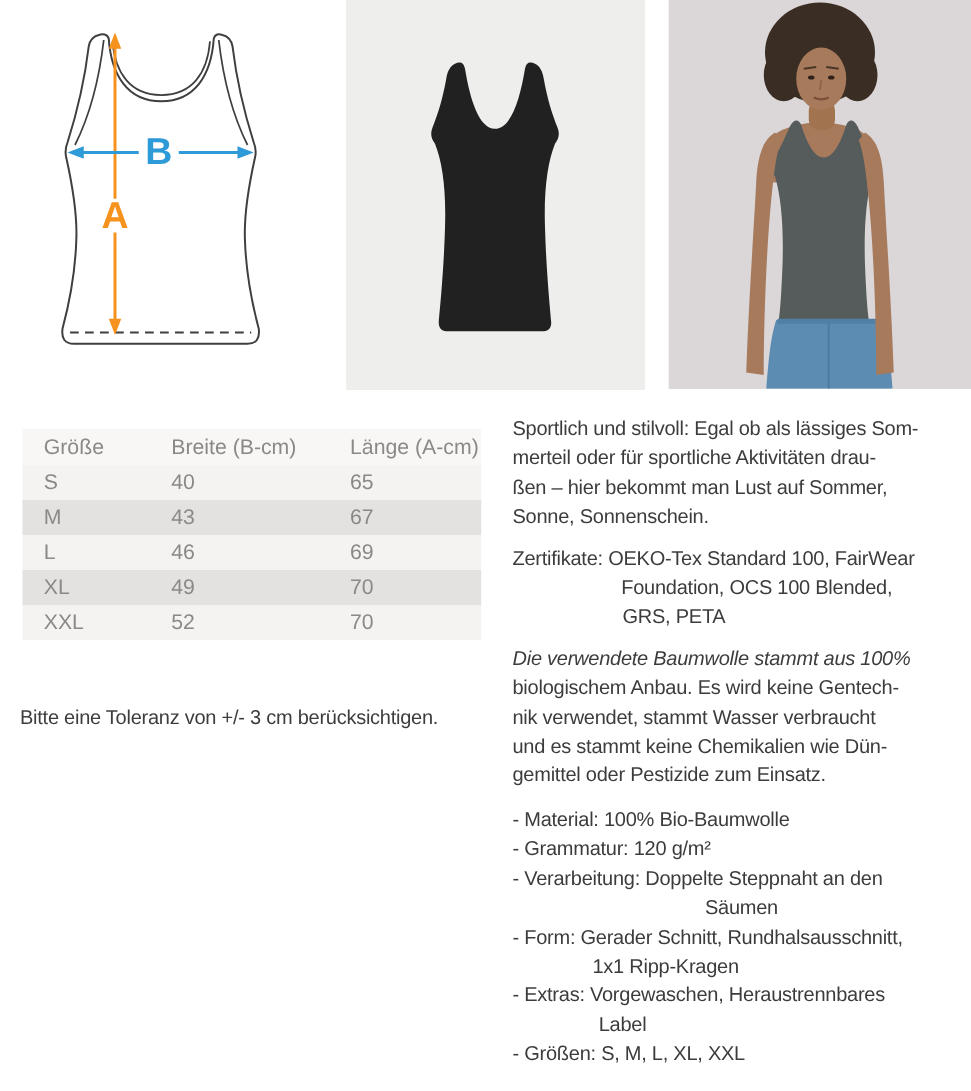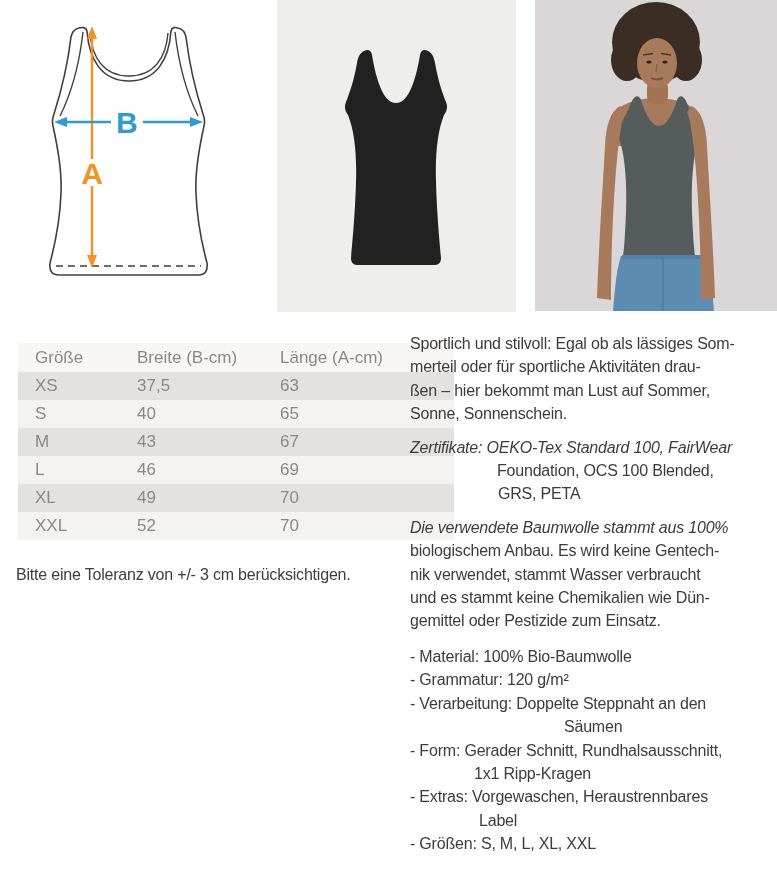--- a/index.html
+++ b/index.html
@@ -6,21 +6,21 @@
   body{
     width:777px;height:873px;position:relative;background:#ffffff;
     font-family:"Liberation Sans",sans-serif;overflow:hidden;
   }
   .panel{position:absolute;top:0}
   #diagram-panel{left:0;width:260px;height:310px;background:#ffffff}
   #flat-panel{left:277px;width:239px;height:312px;background:#eeeeec}
   #model-panel{left:535px;width:242px;height:311px;background:#dbd7d9}
   .panel svg{display:block;width:100%;height:100%}
 
-  .size-table{position:absolute;left:18px;top:343px;width:436px;color:#8b8987;font-size:17px}
+  .size-table{position:absolute;left:18px;top:343px;width:367px;color:#8b8987;font-size:17px}
   .trow{display:grid;grid-template-columns:102px 143px 122px;align-items:center;height:28px}
   .trow > div{padding-left:17px;white-space:nowrap}
   .thead{height:29px;background:#f8f7f5}
   .row-dark{background:#e4e2e0}
   .row-light{background:#f4f3f1}
 
   .tolerance{position:absolute;left:16px;top:566px;font-size:16px;letter-spacing:-0.2px;
              color:#3d3d3d;white-space:nowrap}
 
   .description{position:absolute;left:410px;top:332px;width:367px;
@@ -116,25 +116,20 @@
   </svg>
 </div>
 
 <div class="size-table">
   <div class="trow thead">
     <div>Größe</div>
     <div>Breite (B-cm)</div>
     <div>Länge (A-cm)</div>
   </div>
   <div id="table-body">
-      <div class="trow row-dark">
-        <div>XS</div>
-        <div>37,5</div>
-        <div>63</div>
-      </div>
       <div class="trow row-light">
         <div>S</div>
         <div>40</div>
         <div>65</div>
       </div>
       <div class="trow row-dark">
         <div>M</div>
         <div>43</div>
         <div>67</div>
       </div>
@@ -159,21 +154,21 @@
 <div class="tolerance">Bitte eine Toleranz von +/- 3 cm berücksichtigen.</div>
 
 <div class="description" id="desc">
     <div class="para">
       <div class="tline" style="padding-left: 0px;">Sportlich und stilvoll: Egal ob als lässiges Som-</div>
       <div class="tline" style="padding-left: 0px;">merteil oder für sportliche Aktivitäten drau-</div>
       <div class="tline" style="padding-left: 0px;">ßen – hier bekommt man Lust auf Sommer,</div>
       <div class="tline" style="padding-left: 0px;">Sonne, Sonnenschein.</div>
     </div>
     <div class="para">
-      <div class="tline" style="padding-left: 0px; font-style: italic;">Zertifikate: OEKO-Tex Standard 100, FairWear</div>
+      <div class="tline" style="padding-left: 0px;">Zertifikate: OEKO-Tex Standard 100, FairWear</div>
       <div class="tline" style="padding-left: 87px;">Foundation, OCS 100 Blended,</div>
       <div class="tline" style="padding-left: 88px;">GRS, PETA</div>
     </div>
     <div class="para">
       <div class="tline" style="padding-left: 0px; font-style: italic;">Die verwendete Baumwolle stammt aus 100%</div>
       <div class="tline" style="padding-left: 0px;">biologischem Anbau. Es wird keine Gentech-</div>
       <div class="tline" style="padding-left: 0px;">nik verwendet, stammt Wasser verbraucht</div>
       <div class="tline" style="padding-left: 0px;">und es stammt keine Chemikalien wie Dün-</div>
       <div class="tline" style="padding-left: 0px;">gemittel oder Pestizide zum Einsatz.</div>
     </div>

